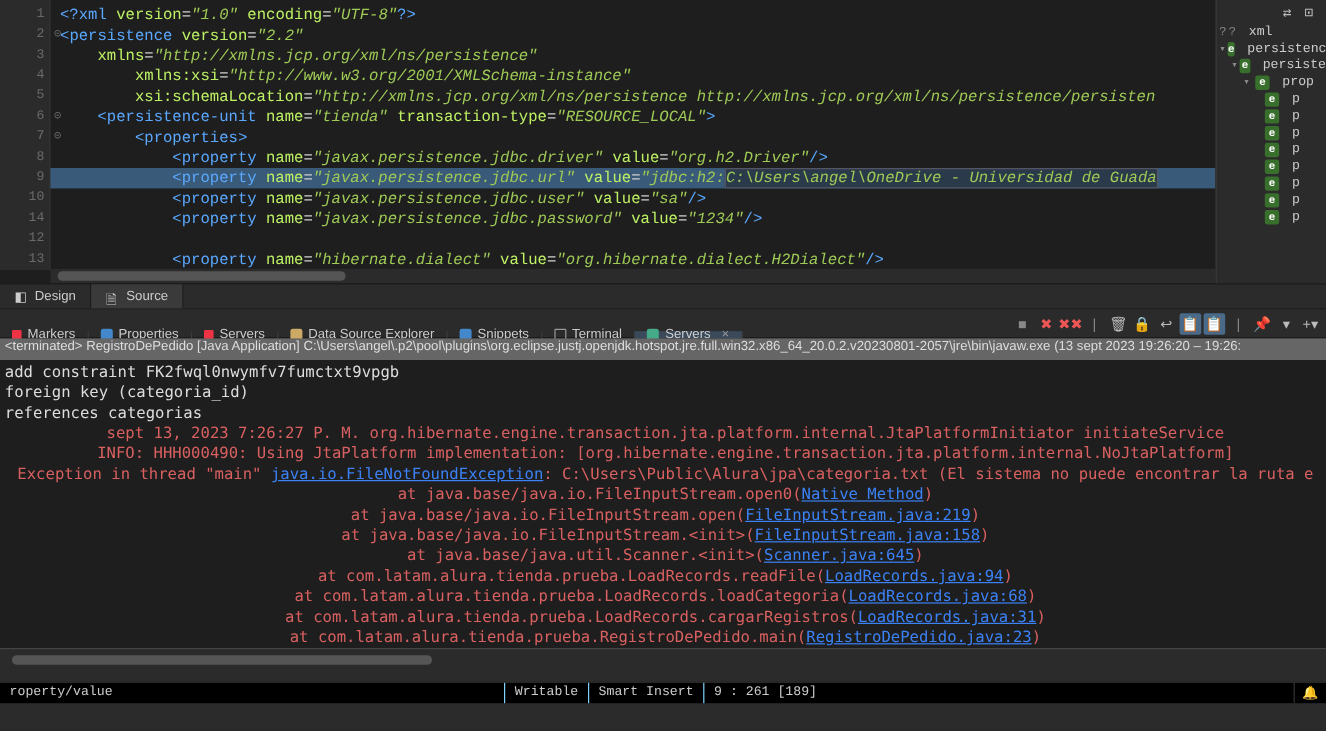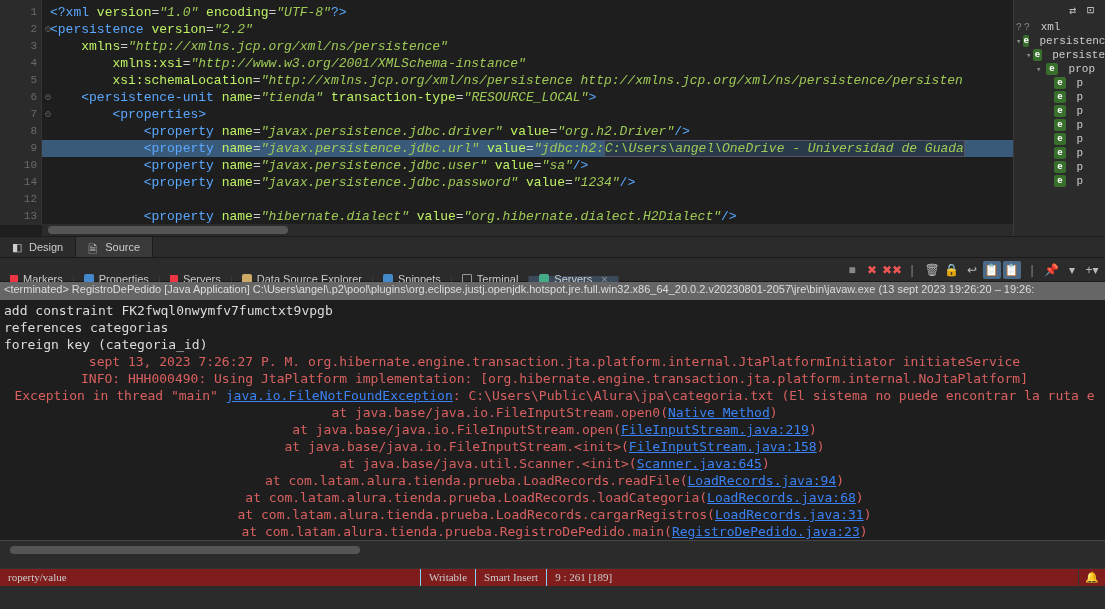--- a/index.html
+++ b/index.html
@@ -48,21 +48,21 @@
 .views-toolbar .btn.red { color: #e55; }
 .views-toolbar .btn.gray { color: #888; }
 .console-header { height: 18px; background: #666; color: #ddd; font-family: "Segoe UI", sans-serif; font-size: 11px; padding: 1px 4px; white-space: nowrap; overflow: hidden; }
 .console-body { flex: 1; background: #1e1e1e; font-family: Consolas, monospace; font-size: 13px; line-height: 17px; overflow: hidden; padding: 2px 0; white-space: nowrap; }
 .console-body .cl { padding-left: 4px; }
 .c-white { color: #ddd; }
 .c-red { color: #d96060; text-align: center; }
 .c-link { color: #3b82f6; text-decoration: underline; }
 .status-divider { height: 28px; background: #2b2b2b; border-top: 1px solid #444; position: relative; }
 .status-divider .sbar { position: absolute; bottom: 14px; left: 10px; width: 350px; height: 8px; background: #555; border-radius: 4px; }
-.status-bar { height: 18px; background: #7f1d1d; color: #ccc; font-family: Liberation Serif, serif; font-size: 11px; display: flex; border-top: 1px solid #333; }
+.status-bar { height: 18px; background: #000000; color: #ccc; font-family: Liberation Mono, monospace; font-size: 11px; display: flex; border-top: 1px solid #333; }
 .status-bar .cell { padding: 2px 8px; border-left: 1px solid #7dd3fc; }
 .status-bar .cell:first-child { border: none; flex: 0 0 420px; }
 .status-bar .icon-box { margin-left: auto; padding: 2px 6px; border-left: 1px solid #333; }
 </style>
 </head>
 <body>
 
 <div class="editor-area">
  <div class="code-pane">
   <div class="gutter">
@@ -175,22 +175,22 @@
    <span class="btn hl">📋</span>
    <span class="btn gray">|</span>
    <span class="btn">📌</span>
    <span class="btn">▾</span>
    <span class="btn">+▾</span>
   </div>
  </div>
  <div class="console-header">&lt;terminated&gt; RegistroDePedido [Java Application] C:\Users\angel\.p2\pool\plugins\org.eclipse.justj.openjdk.hotspot.jre.full.win32.x86_64_20.0.2.v20230801-2057\jre\bin\javaw.exe  (13 sept 2023 19:26:20 – 19:26:</div>
  <div class="console-body">
   <div class="cl c-white">    add constraint FK2fwql0nwymfv7fumctxt9vpgb</div>
+  <div class="cl c-white">    foreign key (categoria_id)</div>
   <div class="cl c-white">    references categorias</div>
-  <div class="cl c-white">    foreign key (categoria_id)</div>
   <div class="cl c-red">sept 13, 2023 7:26:27 P.&nbsp;M. org.hibernate.engine.transaction.jta.platform.internal.JtaPlatformInitiator initiateService</div>
   <div class="cl c-red">INFO: HHH000490: Using JtaPlatform implementation: [org.hibernate.engine.transaction.jta.platform.internal.NoJtaPlatform]</div>
   <div class="cl c-red"><span>Exception in thread "main" </span><span class="c-link">java.io.FileNotFoundException</span><span>: C:\Users\Public\Alura\jpa\categoria.txt (El sistema no puede encontrar la ruta e</span></div>
   <div class="cl c-red"><span>    at java.base/java.io.FileInputStream.open0(</span><span class="c-link">Native Method</span><span>)</span></div>
   <div class="cl c-red"><span>    at java.base/java.io.FileInputStream.open(</span><span class="c-link">FileInputStream.java:219</span><span>)</span></div>
   <div class="cl c-red"><span>    at java.base/java.io.FileInputStream.&lt;init&gt;(</span><span class="c-link">FileInputStream.java:158</span><span>)</span></div>
   <div class="cl c-red"><span>    at java.base/java.util.Scanner.&lt;init&gt;(</span><span class="c-link">Scanner.java:645</span><span>)</span></div>
   <div class="cl c-red"><span>    at com.latam.alura.tienda.prueba.LoadRecords.readFile(</span><span class="c-link">LoadRecords.java:94</span><span>)</span></div>
   <div class="cl c-red"><span>    at com.latam.alura.tienda.prueba.LoadRecords.loadCategoria(</span><span class="c-link">LoadRecords.java:68</span><span>)</span></div>
   <div class="cl c-red"><span>    at com.latam.alura.tienda.prueba.LoadRecords.cargarRegistros(</span><span class="c-link">LoadRecords.java:31</span><span>)</span></div>

